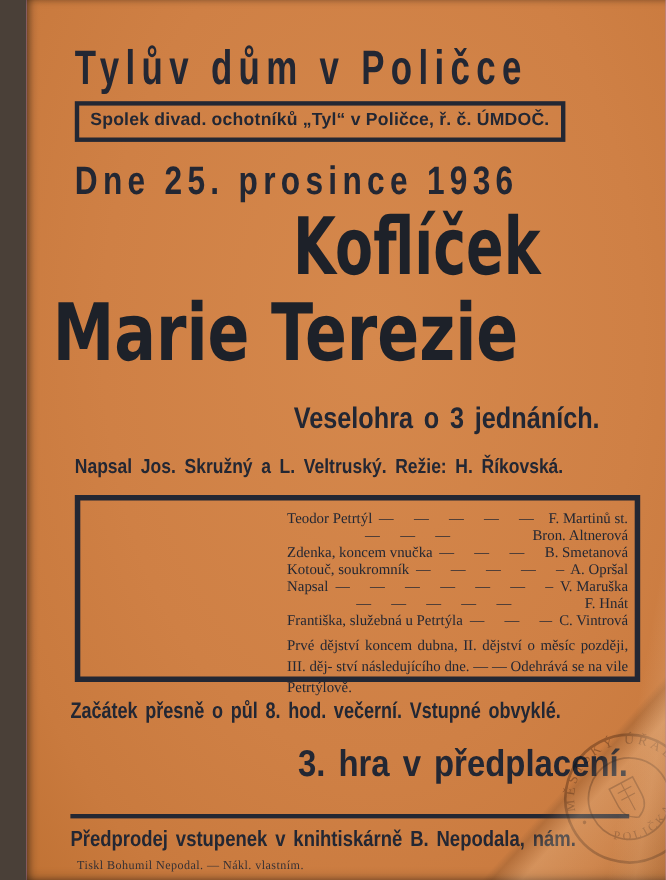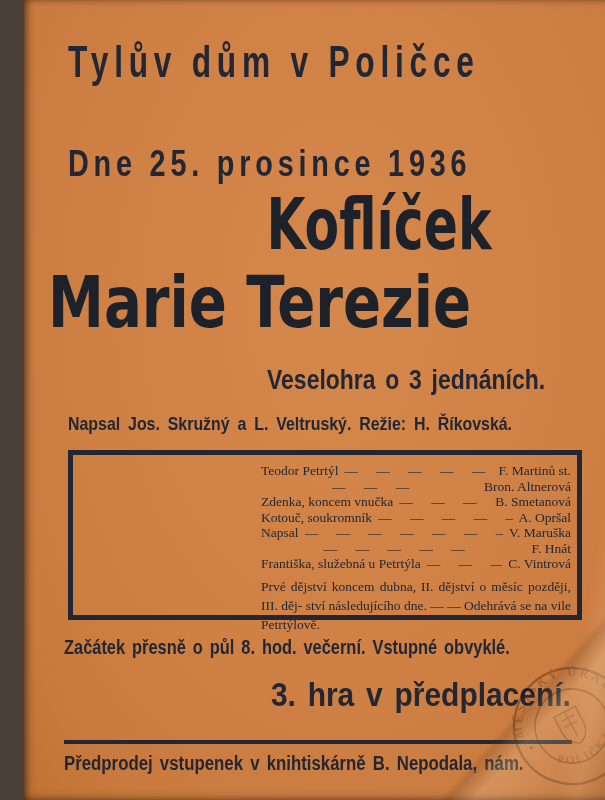--- a/index.html
+++ b/index.html
@@ -60,20 +60,23 @@
          transform:rotate(-28deg);opacity:.40;mix-blend-mode:multiply;}
 </style>
 </head>
 <body>
 
 <div class="stage">
   <div class="paper">
 
     <div class="abs ink venue">Tylův dům v Poličce</div>
 
+    <div class="abs ink society-box">
+      <span>Spolek divad. ochotníků „Tyl“ v Poličce, ř. č. ÚMDOČ.</span>
+    </div>
 
     <div class="abs ink dateline">Dne 25. prosince 1936</div>
 
     <div class="abs title1">Koflíček</div>
     <div class="abs title2">Marie Terezie</div>
 
     <div class="abs ink genre">Veselohra o 3 jednáních.</div>
 
     <div class="abs ink credits">Napsal Jos. Skružný a L. Veltruský. Režie: H. Říkovská.</div>
 
@@ -120,20 +123,21 @@
     </div>
 
     <div class="abs ink timeline">Začátek přesně o půl 8. hod. večerní. Vstupné obvyklé.</div>
 
     <div class="abs ink subscription">3. hra v předplacení.</div>
 
     <div class="rule"></div>
 
     <div class="abs ink presale">Předprodej vstupenek v knihtiskárně B. Nepodala, nám.</div>
 
+    <div class="abs ink printer">Tiskl Bohumil Nepodal. — Nákl. vlastním.</div>
 
     <svg class="stamp" viewBox="0 0 124 124">
       <circle cx="62" cy="62" r="58" fill="none" stroke="#55453a" stroke-width="2.4"></circle>
       <circle cx="62" cy="62" r="37" fill="none" stroke="#55453a" stroke-width="1.6"></circle>
       <path id="stArcTop" d="M 12,62 A 50,50 0 1 1 112,62" fill="none"></path>
       <path id="stArcBot" d="M 18,66 A 46,46 0 0 0 106,66" fill="none"></path>
       <text font-family="Liberation Serif, serif" font-size="12.5" letter-spacing="3" fill="#55453a">
         <textPath href="#stArcTop" startOffset="8%">MĚSTSKÝ ÚŘAD</textPath>
       </text>
       <text font-family="Liberation Serif, serif" font-size="11" letter-spacing="3" fill="#55453a">

